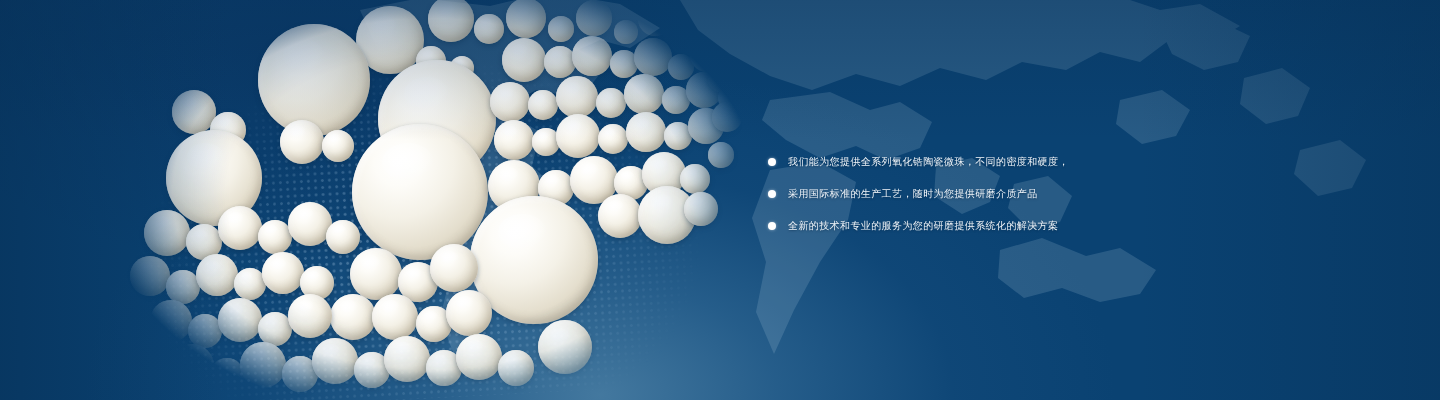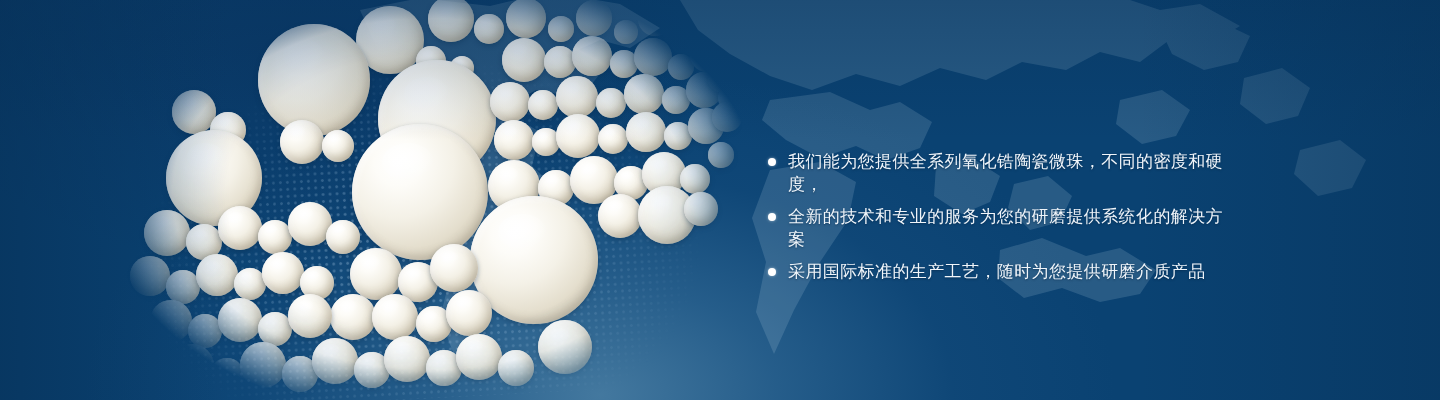--- a/index.html
+++ b/index.html
@@ -130,21 +130,21 @@
   }
   .bullets {
     list-style: none;
     margin: 42px 0 0 0;
     padding: 0;
   }
   .bullet-row {
     position: relative;
     padding-left: 26px;
     margin-bottom: 9px;
-    font-size: 17px;
+    font-size: 10px;
     line-height: 23px;
     color: #f0f5fa;
     letter-spacing: 0.4px;
     text-shadow: 0 1px 2px rgba(4,32,60,0.5);
   }
   .bullet-row:last-child { margin-bottom: 0; }
   .dot {
     position: absolute;
     left: 6px;
     top: 8px;
@@ -293,22 +293,22 @@
 
   <div class="copy">
 
     <ul class="bullets">
       <li class="bullet-row">
         <span class="dot"></span>
         <span class="bullet-line">我们能为您提供全系列氧化锆陶瓷微珠，不同的密度和硬度，</span>
       </li>
       <li class="bullet-row">
         <span class="dot"></span>
-        <span class="bullet-line">全新的技术和专业的服务为您的研磨提供系统化的解决方案</span>
+        <span class="bullet-line">采用国际标准的生产工艺，随时为您提供研磨介质产品</span>
       </li>
       <li class="bullet-row">
         <span class="dot"></span>
-        <span class="bullet-line">采用国际标准的生产工艺，随时为您提供研磨介质产品</span>
+        <span class="bullet-line">全新的技术和专业的服务为您的研磨提供系统化的解决方案</span>
       </li>
     </ul>
   </div>
 
 </div>
 
 </body></html>

